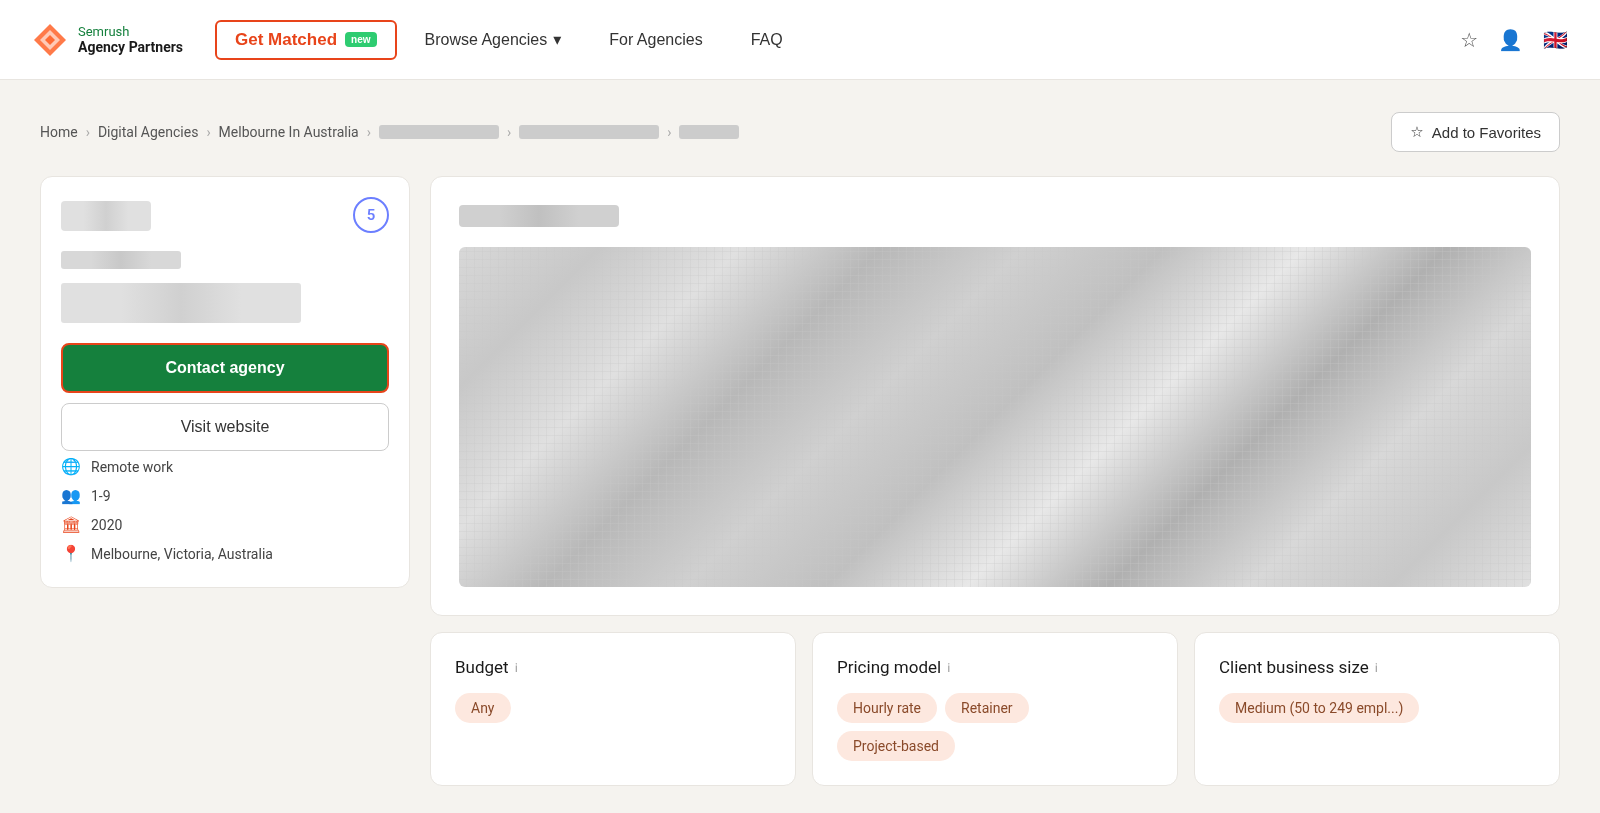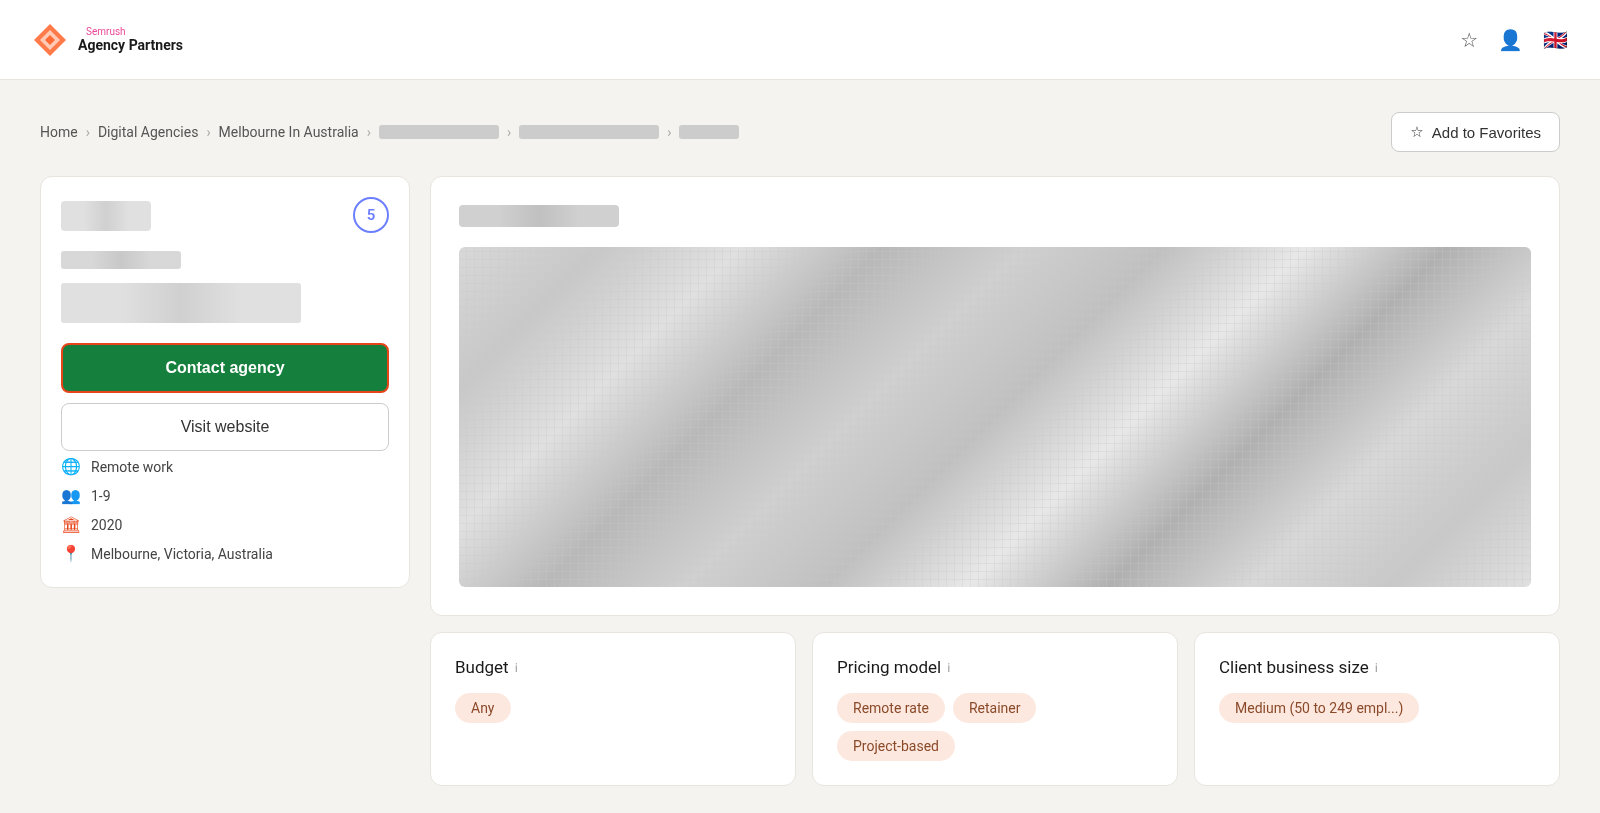--- a/index.html
+++ b/index.html
@@ -23,23 +23,22 @@
     }
     .logo-icon {
       width: 36px;
       height: 36px;
     }
     .logo-text {
       display: flex;
       flex-direction: column;
     }
     .logo-semrush {
-      font-size: 10px;
-      color: #ec4899;
-      margin-left: 8px;
+      font-size: 13px;
+      color: #15803d;
     }
     .logo-agency {
       font-size: 14px;
       font-weight: 700;
       color: #1a1a1a;
     }
     .nav-area {
       display: flex;
       align-items: center;
       gap: 8px;
@@ -316,20 +315,36 @@
       <polygon points="18,2 34,18 18,34 2,18" fill="#ff6b35" opacity="0.9"></polygon>
       <polygon points="18,8 28,18 18,28 8,18" fill="#fff" opacity="0.6"></polygon>
       <polygon points="18,13 23,18 18,23 13,18" fill="#ff6b35"></polygon>
     </svg>
     <div class="logo-text">
       <span class="logo-semrush">Semrush</span>
       <span class="logo-agency">Agency Partners</span>
     </div>
   </div>
 
+  <div class="nav-area">
+    <button class="get-matched-btn">
+      <span>Get Matched</span>
+      <span class="new-badge">new</span>
+    </button>
+    <button class="nav-link">
+      <span>Browse Agencies</span>
+      <span>▾</span>
+    </button>
+    <button class="nav-link">
+      <span>For Agencies</span>
+    </button>
+    <button class="nav-link">
+      <span>FAQ</span>
+    </button>
+  </div>
 
   <div class="nav-icons">
     <button class="nav-icon-btn">☆</button>
     <button class="nav-icon-btn">👤</button>
     <button class="nav-icon-btn">🇬🇧</button>
   </div>
 </div>
 
 <div class="content">
 
@@ -406,21 +421,21 @@
             <span class="tag">Any</span>
           </div>
         </div>
 
         <div class="info-card">
           <div class="info-card-title">
             <span>Pricing model</span>
             <span class="info-icon">ℹ</span>
           </div>
           <div class="tag-row">
-            <span class="tag">Remote rate</span>
+            <span class="tag">Hourly rate</span>
             <span class="tag">Retainer</span>
             <span class="tag">Project-based</span>
           </div>
         </div>
 
         <div class="info-card">
           <div class="info-card-title">
             <span>Client business size</span>
             <span class="info-icon">ℹ</span>
           </div>

